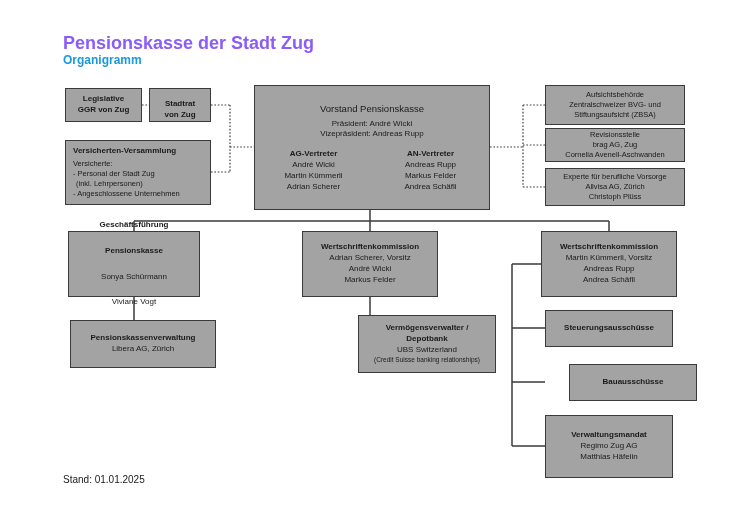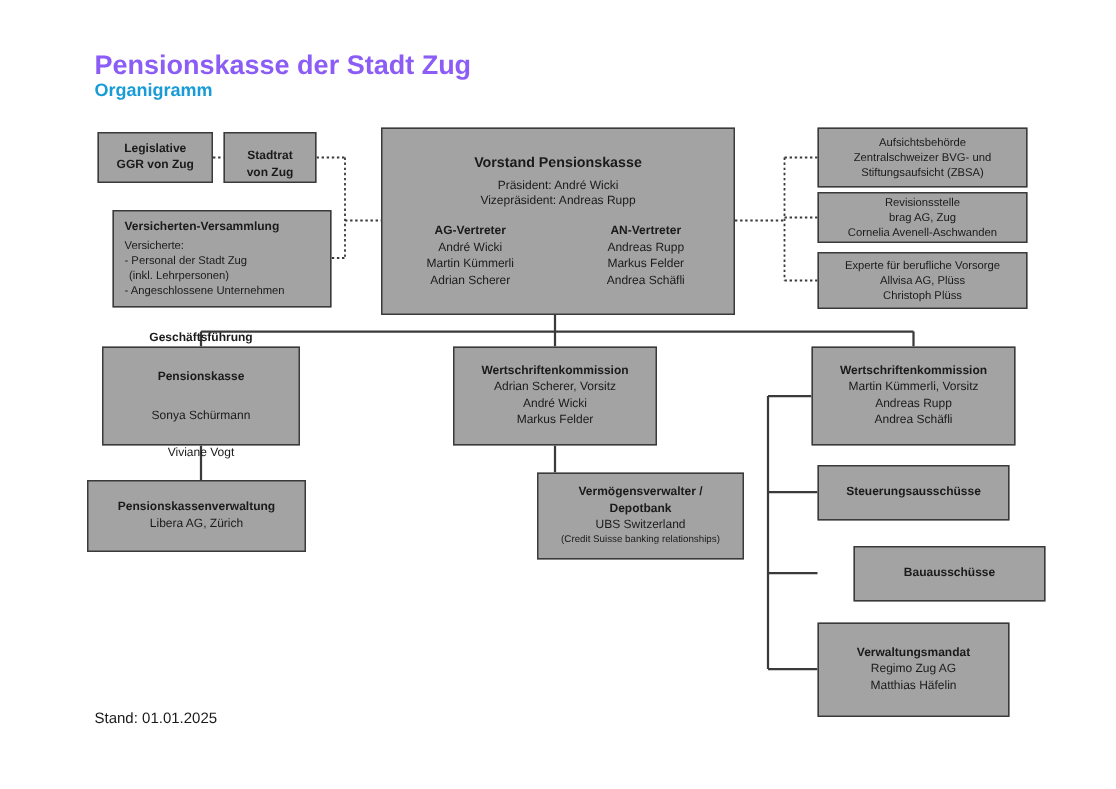--- a/index.html
+++ b/index.html
@@ -13,34 +13,34 @@
   svg.wires{position:absolute;left:0;top:0;width:744px;height:526px;}
   .box{
     position:absolute;background:#a3a3a3;border:1.5px solid #3a3a3a;box-sizing:border-box;
     display:flex;flex-direction:column;justify-content:center;align-items:center;
     text-align:center;font-size:7.5px;line-height:1.35;
   }
   .bold{font-weight:bold;}
   .b-legislative{left:65px;top:88px;width:77px;height:34px;font-size:8px;}
   .b-stadtrat{left:149px;top:88px;width:62px;height:34px;font-size:8px;justify-content:flex-end;}
   .b-vorstand{left:254px;top:85px;width:236px;height:125px;font-size:8px;}
-  .b-vorstand .vtitle{font-size:9.5px;font-weight:bold;margin-bottom:3px;}
+  .b-vorstand .vtitle{font-size:9.5px;font-weight:normal;margin-bottom:3px;}
   .vcols{display:flex;width:100%;margin-top:9px;}
   .vcol{flex:1;}
   .vcol .chead{font-weight:bold;}
   .b-aufsicht{left:545px;top:85px;width:140px;height:40px;}
   .b-revision{left:545px;top:128px;width:140px;height:34px;}
   .b-experte{left:545px;top:168px;width:140px;height:38px;}
-  .b-versicherte{left:75px;top:140px;width:146px;height:65px;align-items:flex-start;text-align:left;padding-left:7px;padding-right:2px;}
+  .b-versicherte{left:65px;top:140px;width:146px;height:65px;align-items:flex-start;text-align:left;padding-left:7px;padding-right:2px;}
   .b-versicherte .vvtitle{font-weight:bold;font-size:8px;margin-bottom:2px;}
   .b-versicherte .indent{padding-left:3px;}
   .b-gf{left:68px;top:231px;width:132px;height:66px;font-size:8px;gap:15px;}
   .b-wsk{left:302px;top:231px;width:136px;height:66px;font-size:8px;}
   .b-lsk{left:541px;top:231px;width:136px;height:66px;font-size:8px;}
-  .b-pkv{left:58px;top:320px;width:146px;height:48px;font-size:8px;}
+  .b-pkv{left:70px;top:320px;width:146px;height:48px;font-size:8px;}
   .b-vvw{left:318px;top:315px;width:138px;height:58px;font-size:8px;margin-left:40px;}
   .b-vvw .small{font-size:6.5px;}
   .b-steuerung{left:545px;top:310px;width:128px;height:37px;font-size:8px;justify-content:center;}
   .b-bau{left:569px;top:364px;width:128px;height:37px;font-size:8px;}
   .b-vwm{left:545px;top:415px;width:128px;height:63px;font-size:8px;}
   .ftr{position:absolute;left:63px;top:474px;font-size:10px;color:#1a1a1a;}
 </style>
 </head>
 <body>
 
@@ -116,21 +116,21 @@
   </div>
 
   <div class="box b-revision">
     <div>Revisionsstelle</div>
     <div>brag AG, Zug</div>
     <div>Cornelia Avenell-Aschwanden</div>
   </div>
 
   <div class="box b-experte">
     <div>Experte für berufliche Vorsorge</div>
-    <div>Allvisa AG, Plüss</div>
+    <div>Allvisa AG, Zürich</div>
     <div>Christoph Plüss</div>
   </div>
 
   <div class="box b-versicherte">
     <div class="vvtitle">Versicherten-Versammlung</div>
     <div>Versicherte:</div>
     <div>- Personal der Stadt Zug</div>
     <div class="indent">(inkl. Lehrpersonen)</div>
     <div>- Angeschlossene Unternehmen</div>
   </div>

